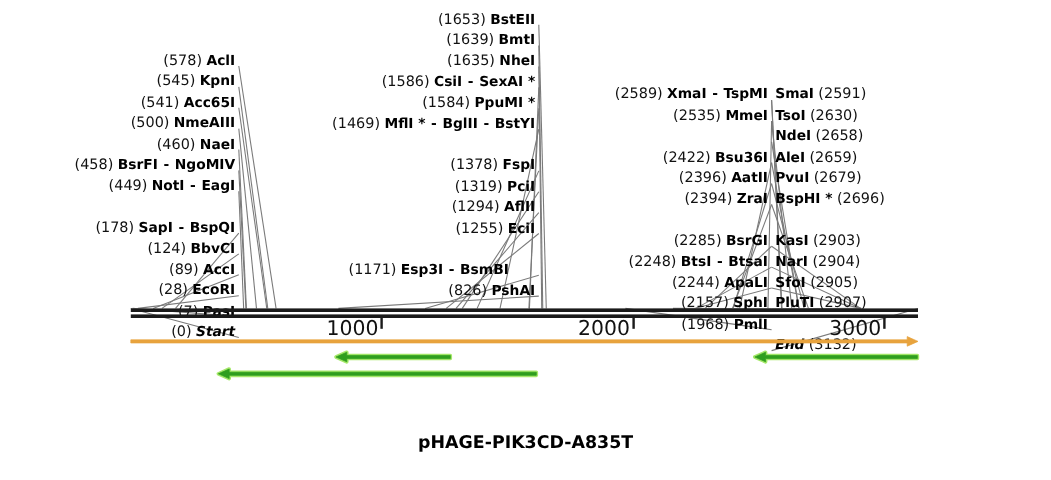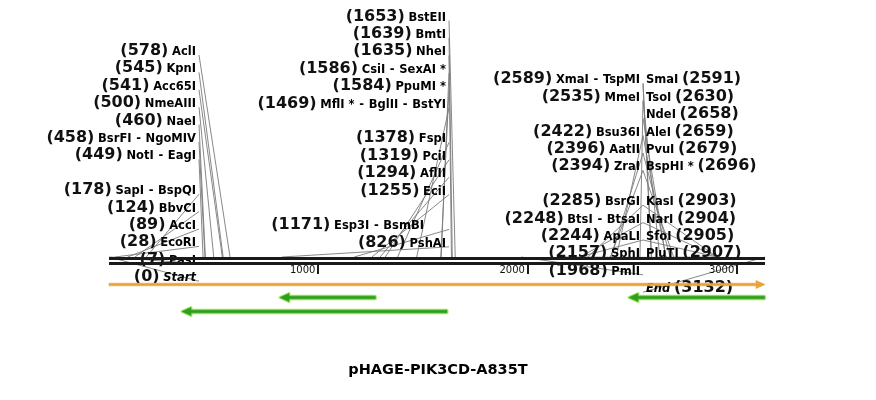--- a/index.html
+++ b/index.html
@@ -10,32 +10,32 @@
 
   
   .watermark{position:absolute;right:8px;top:3px;display:flex;align-items:center;gap:3px;}
   .wm-text{font-size:8px;color:#b8b8b8;letter-spacing:.1px;}
   .wm-logo{font-size:11px;color:#9fd3ef;line-height:1;}
   .wm-brand{font-size:10.5px;color:#c9c9c9;font-weight:600;letter-spacing:.2px;}
 
   
   .lbl{position:absolute;white-space:nowrap;font-size:11.5px;line-height:12px;}
   .lbl.right{transform:translateX(-100%);}
-  .pos{font-weight:700;color:#111;font-size:16px;}
+  .pos{font-weight:400;color:#111;font-size:12px;}
   .enz{font-weight:bold;color:#000;font-size:11.5px;}
   .enz.ital{font-style:italic;}
   .dash{font-weight:bold;color:#000;font-size:11.5px;padding:0 1px;}
 
   
   .bb-top{position:absolute;background:#1a1a1a;}
   .bb-bot{position:absolute;background:#1a1a1a;}
 
   
   .rtick{position:absolute;background:#1a1a1a;width:2px;height:9px;}
-  .rlab{position:absolute;font-size:10px;color:#111;transform:translateX(-100%);}
+  .rlab{position:absolute;font-size:17px;color:#111;transform:translateX(-100%);}
 
   
   .feat{position:absolute;}
   .feat svg{display:block;}
 
   
   .title{position:absolute;width:100%;text-align:center;font-weight:bold;font-size:14.5px;color:#000;}
   .subtitle{position:absolute;width:100%;text-align:center;font-size:11.5px;color:#111;}
 </style>
 </head>

